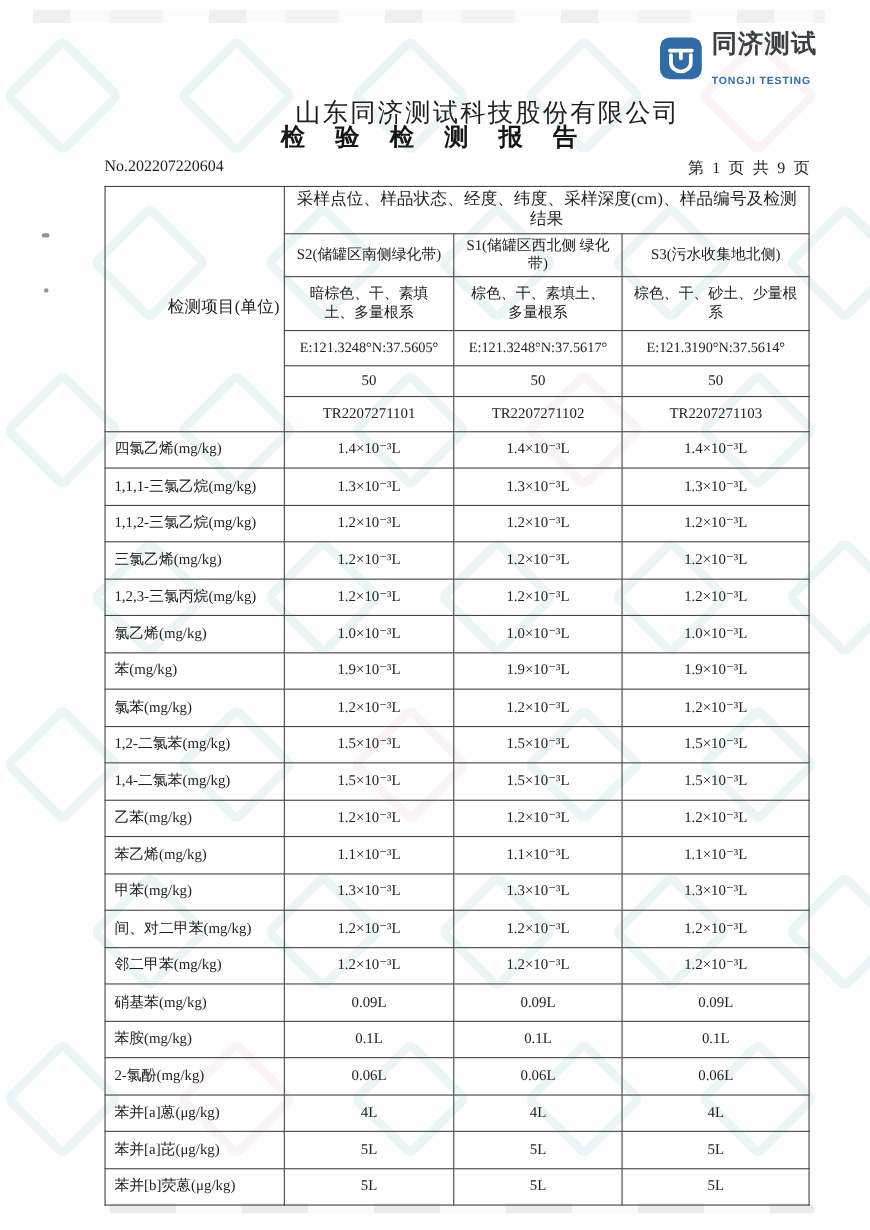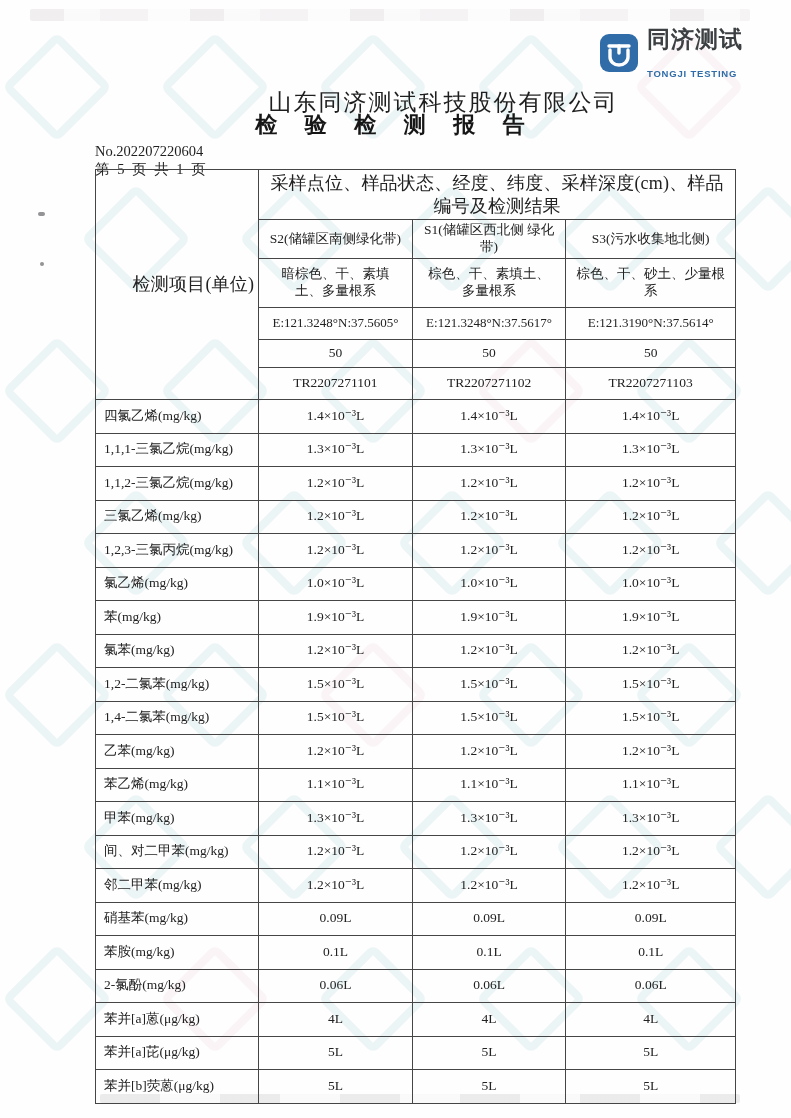--- a/index.html
+++ b/index.html
@@ -38,35 +38,35 @@
   .logo{position:absolute;top:27px;right:48px;display:flex;align-items:center;gap:8px;}
   .logo-text{display:flex;flex-direction:column;line-height:1.05;}
   .logo-cn{font-family:"Liberation Sans","DejaVu Sans",sans-serif;font-size:23px;font-weight:600;color:#3d4043;letter-spacing:1px;}
   .logo-en{font-family:"Liberation Sans","DejaVu Sans",sans-serif;font-size:9.5px;font-weight:700;letter-spacing:.8px;margin-top:18px;}
   
   .company{position:absolute;top:87px;left:0;width:100%;text-align:center;
     font-size:23px;letter-spacing:2px;color:#1e1e1e;padding-left:48px;}
   .report-title{position:absolute;top:110px;left:0;width:100%;text-align:center;
     font-size:22px;font-weight:700;letter-spacing:11px;color:#161616;}
   .meta{position:absolute;top:143px;left:95px;right:53px;display:flex;justify-content:space-between;
-    font-size:14.5px;color:#1f1f1f;flex-direction:column;}
+    font-size:14.5px;color:#1f1f1f;}
   .meta .pageno{letter-spacing:2px;}
   
   table{
     position:absolute;top:169px;left:95px;width:641px;
     border-collapse:collapse;table-layout:fixed;
     font-size:13.5px;color:#222;
   }
   th,td{
     border:1px solid #454545;text-align:center;vertical-align:middle;
     padding:2px 4px;font-weight:normal;line-height:1.25;
     overflow:hidden;
   }
   .c-item{width:25.5%;} .c1{width:24.0%;} .c2{width:24.0%;} .c3{width:26.5%;}
-  .span-head td{height:26px;font-size:18px;letter-spacing:.2px;}
+  .span-head td{height:26px;font-size:15px;letter-spacing:.2px;}
   .sites td{height:34px;}
   .states td{height:44px;padding:2px 10px;}
   .coords td{height:27px;font-size:13px;}
   .depth td{height:23px;}
   .ids td{height:27px;}
   .item-head{font-size:14px;text-align:right;padding-left:8px;}
   tbody td{height:28.5px;}
   tbody td.item{text-align:left;padding-left:8px;}
 </style>
 </head>
@@ -127,21 +127,21 @@
         <span class="logo-cn">同济测试</span>
         <span class="logo-en" style="color: rgb(47, 108, 168);">TONGJI TESTING</span>
       </div>
     </div>
 
     <div class="company">山东同济测试科技股份有限公司</div>
     <div class="report-title">检 验 检 测 报 告</div>
 
     <div class="meta">
       <span>No.202207220604</span>
-      <span class="pageno">第 5 页 共 1 页</span>
+      <span class="pageno">第 1 页 共 9 页</span>
     </div>
 
     <table>
       <colgroup>
           <col class="c-item">
           <col class="c1">
           <col class="c2">
           <col class="c3">
         </colgroup>
       <thead>

